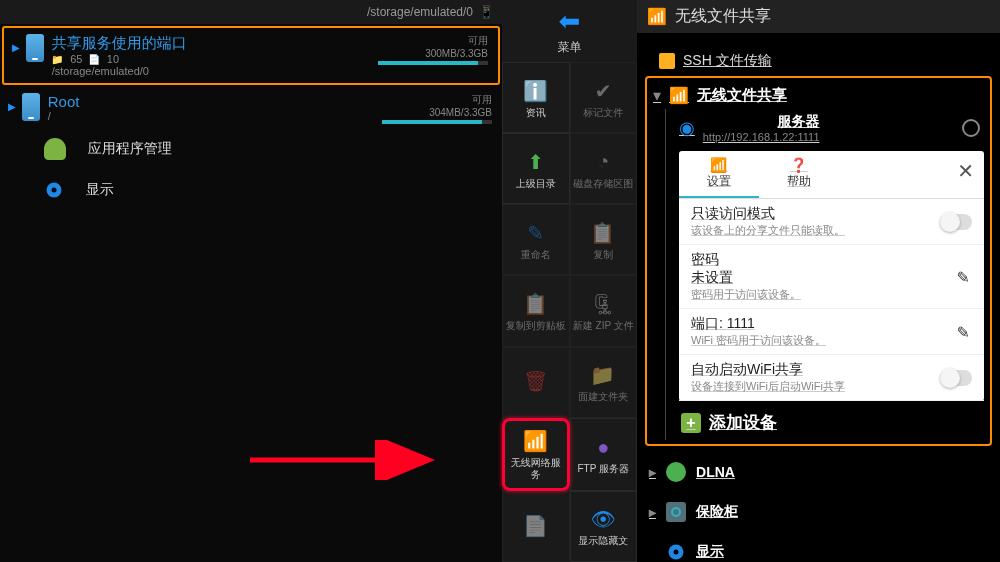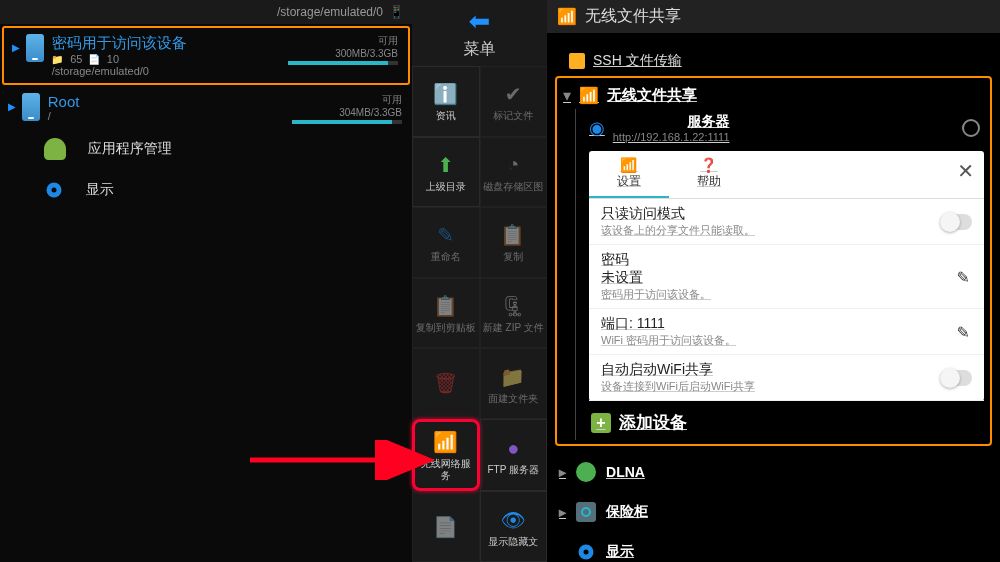--- a/index.html
+++ b/index.html
@@ -1,19 +1,19 @@
 <!DOCTYPE html>
 <html><head>
   <meta charset="utf-8">
   <style>
     * { margin: 0; padding: 0; box-sizing: border-box; font-family: sans-serif; }
     body { width: 1000px; height: 562px; background: #000; color: #ccc; display: flex; overflow: hidden; position: relative; }
     
     
-    .panel1 { width: 412px; background: #0a0a0a; position: relative; }
+    .panel1 { width: 502px; background: #0a0a0a; position: relative; }
     .p1-header { height: 24px; background: #1a1a1a; display: flex; align-items: center; justify-content: flex-end; padding-right: 8px; font-size: 12px; color: #999; }
     .storage-item { display: flex; align-items: flex-start; padding: 6px 8px; position: relative; }
     .storage-item.highlighted { border: 2px solid #ff8c00; border-radius: 3px; margin: 2px; }
     .expand-arrow { color: #1e90ff; font-size: 10px; margin-right: 6px; margin-top: 8px; }
     .phone-icon { width: 18px; height: 28px; background: linear-gradient(#5db3e8, #3a8cc8); border-radius: 3px; margin-right: 8px; position: relative; }
     .phone-icon::after { content: ''; position: absolute; bottom: 2px; left: 50%; transform: translateX(-50%); width: 6px; height: 2px; background: #fff; border-radius: 1px; }
     .storage-details { flex: 1; }
     .storage-title { color: #3399e6; font-size: 15px; font-weight: 500; }
     .storage-sub { display: flex; align-items: center; gap: 6px; font-size: 11px; color: #888; }
     .folder-mini { font-size: 10px; }
@@ -25,21 +25,21 @@
     .android-icon { width: 22px; height: 22px; background: #7cb342; border-radius: 50% 50% 20% 20%; position: relative; }
     .gear-icon2 { width: 20px; height: 20px; position: relative; }
     .gear-icon2 svg { width: 100%; height: 100%; }
     .list-label { color: #ddd; font-size: 14px; }
     .red-arrow { position: absolute; left: 250px; top: 440px; z-index: 10; }
     
     
     .panel2 { width: 135px; background: #1a1a1a; display: flex; flex-direction: column; position: relative; }
     .menu-top { display: flex; flex-direction: column; align-items: center; padding: 6px 0; }
     .back-arrow { color: #1e90ff; font-size: 26px; }
-    .menu-label-top { font-size: 16px; color: #ccc; margin-top: 2px; }
+    .menu-label-top { font-size: 12px; color: #ccc; margin-top: 2px; }
     .menu-grid { display: grid; grid-template-columns: 1fr 1fr; flex: 1; }
     .menu-cell { display: flex; flex-direction: column; align-items: center; justify-content: center; padding: 4px 2px; border: 1px solid #2a2a2a; min-height: 66px; }
     .menu-cell.disabled { opacity: 0.45; }
     .menu-cell-label { font-size: 10px; color: #ccc; text-align: center; margin-top: 2px; line-height: 1.2; }
     .menu-icon { width: 28px; height: 28px; display: flex; align-items: center; justify-content: center; font-size: 20px; }
     .menu-cell.highlighted-red { border: 3px solid #ff0033; border-radius: 8px; box-shadow: 0 0 4px #ff0033; }
     
     
     .panel3 { flex: 1; background: #000; display: flex; flex-direction: column; }
     .p3-header { background: #222; padding: 6px 10px; display: flex; align-items: center; gap: 8px; font-size: 16px; color: #ddd; }
@@ -84,21 +84,21 @@
 <div class="panel1">
   <div class="p1-header">
     <span>/storage/emulated/0</span>
     <span style="margin-left:6px;">📱</span>
   </div>
 
   <div class="storage-item highlighted">
     <span class="expand-arrow">▶</span>
     <div class="phone-icon"></div>
     <div class="storage-details">
-      <div class="storage-title">密码用于访问该设备</div>
+      <div class="storage-title">共享服务使用的端口</div>
       <div class="storage-sub">
         <span class="folder-mini">📁</span>
         <span>65</span>
         <span class="folder-mini">📄</span>
         <span>10</span>
       </div>
       <div class="storage-path">/storage/emulated/0</div>
     </div>
     <div class="storage-right">
       <div>可用</div>

